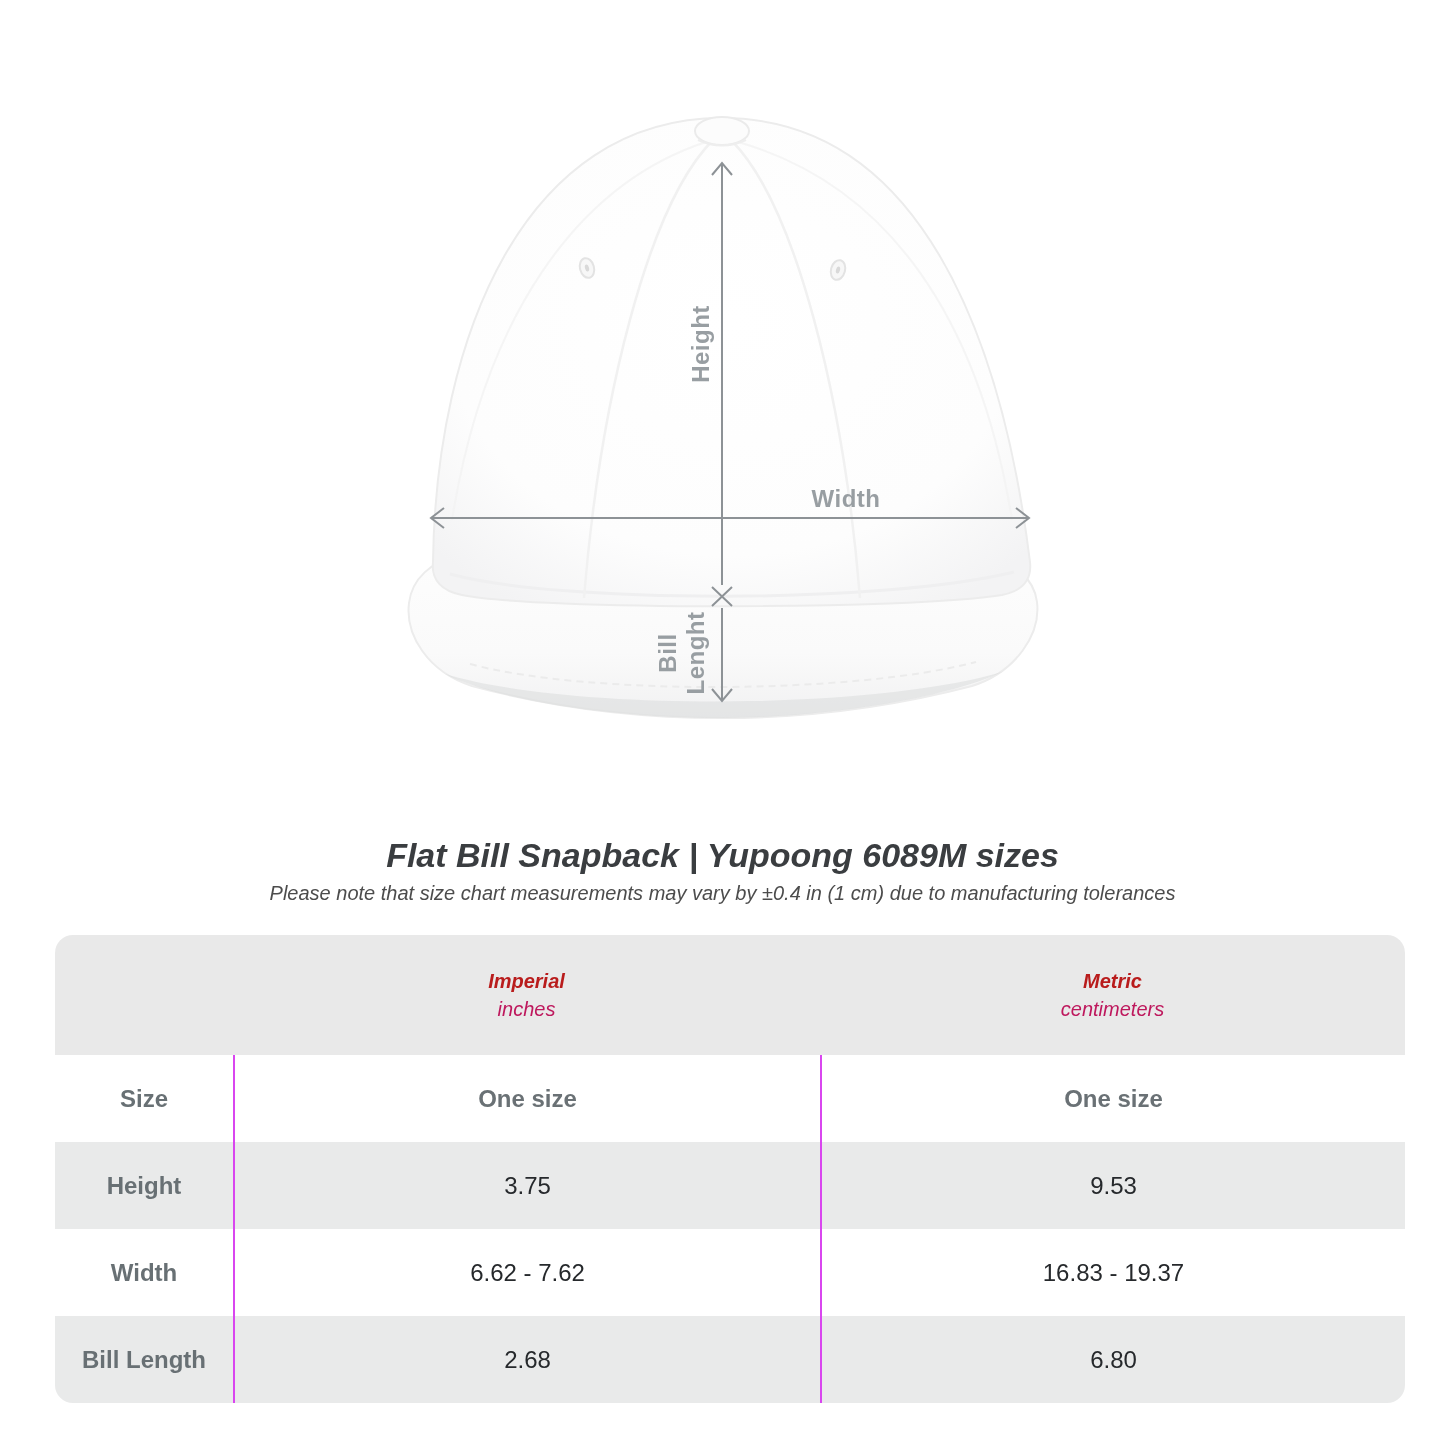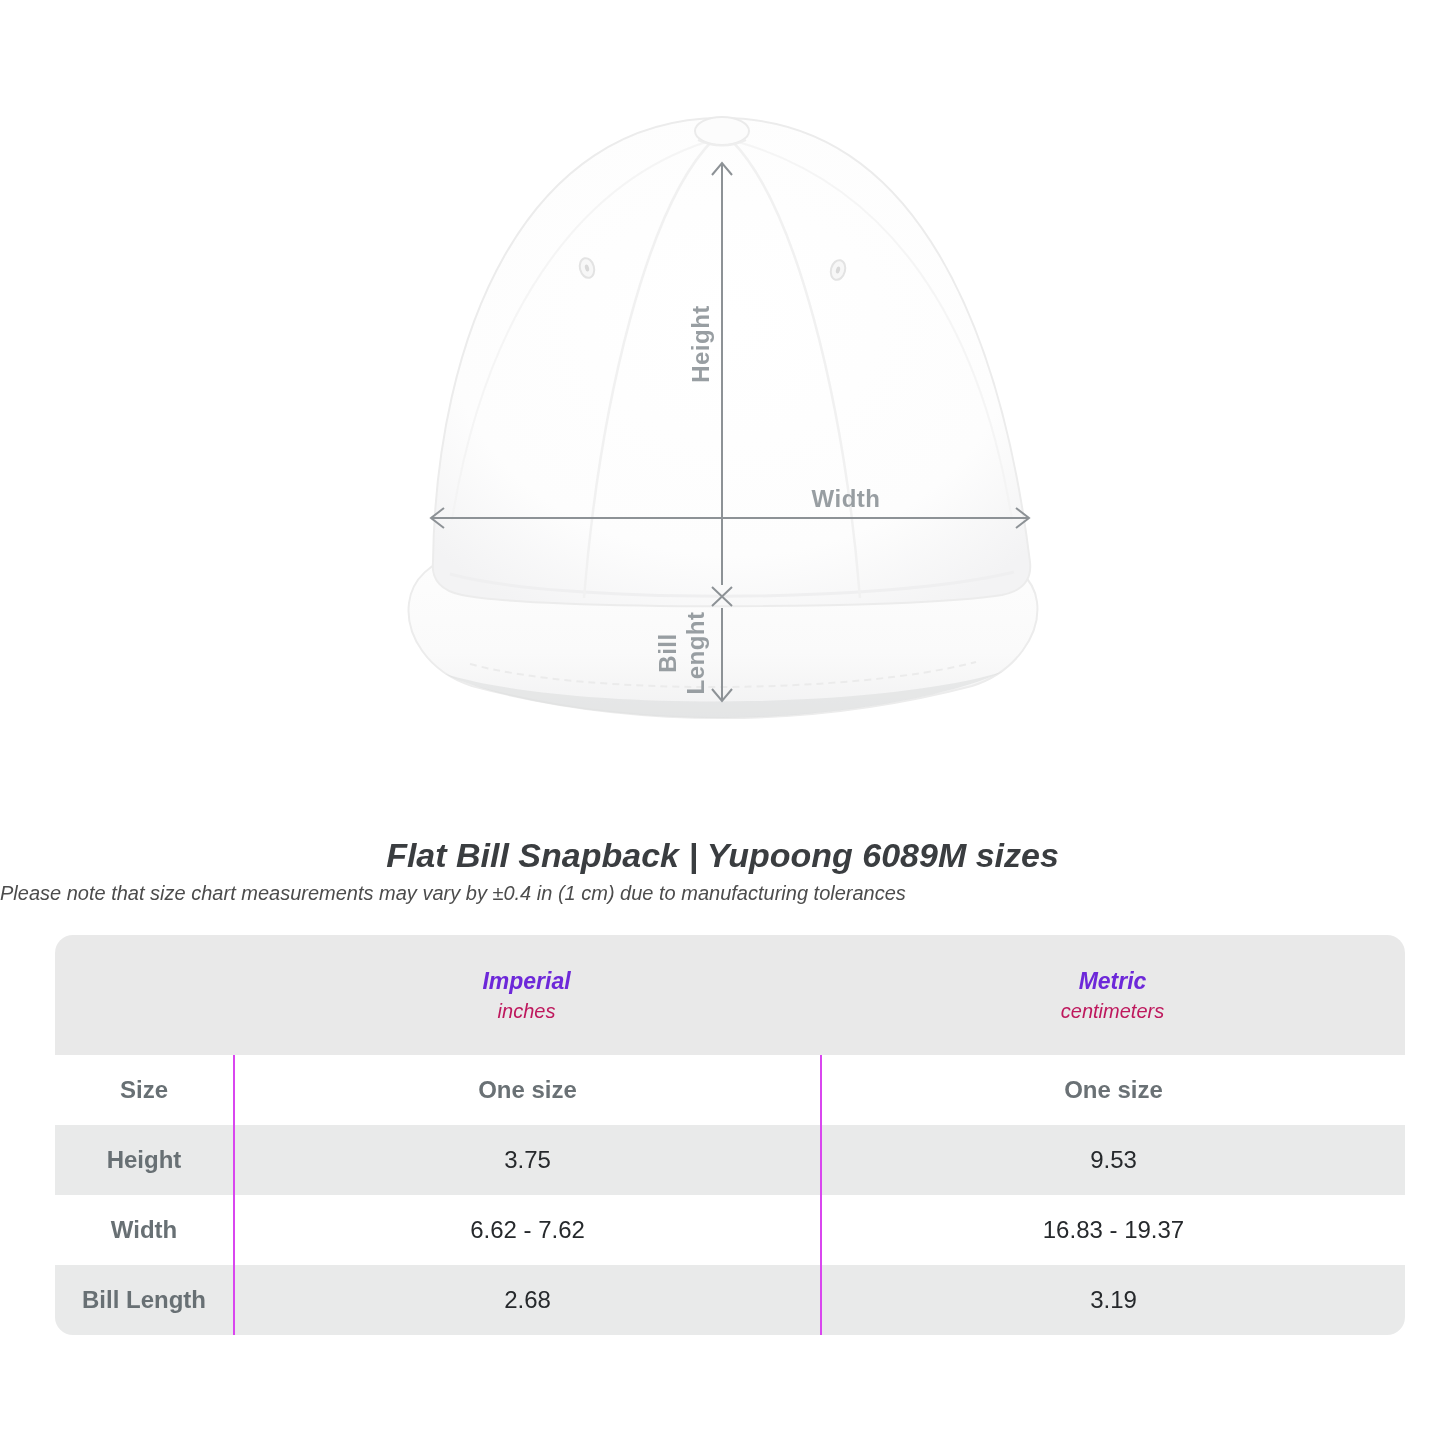--- a/index.html
+++ b/index.html
@@ -22,42 +22,42 @@
   }
 
   
   .page-title {
     position: absolute; left: 0; top: 836px; width: 1445px;
     margin: 0; text-align: center;
     font-size: 34px; font-weight: bold; color: #3a3d40; font-style: italic;
   }
   .page-note {
     position: absolute; left: 0; top: 882px; width: 1445px;
-    margin: 0; text-align: left;
+    margin: 0; text-align: center;
     font-size: 20px; font-style: italic; color: #4c4c4c;
   }
 
   
   .size-table {
     position: absolute; left: 55px; top: 935px; width: 1350px;
   }
   .t-header {
     height: 120px; background: #e9e9e9;
     border-radius: 18px 18px 0 0;
     display: grid; grid-template-columns: 178px 587px 585px;
   }
   .t-header .th {
     display: flex; flex-direction: column; align-items: center; justify-content: center;
     gap: 5px;
   }
-  .th-label { font-size: 23px; font-weight: bold; font-style: italic; color: #6d28d9; }
+  .th-label { font-size: 20px; font-weight: bold; font-style: italic; color: #b91c1c; }
   .th-sub   { font-size: 20px; font-style: italic; color: #be185d; }
 
   .t-row {
-    height: 70px;
+    height: 87px;
     display: grid; grid-template-columns: 178px 587px 585px;
     background: #ffffff;
   }
   .t-row.stripe { background: #e9eaea; }
   .t-row.last { border-radius: 0 0 18px 18px; text-align: center; }
   .t-row > div {
     display: flex; align-items: center; justify-content: center;
     font-size: 24px;
   }
   .cell-label { font-weight: bold; color: #687074; }
@@ -174,16 +174,16 @@
 
   <div class="t-row">
     <div class="cell-label">Width</div>
     <div class="cell-value cell-imperial">6.62 - 7.62</div>
     <div class="cell-value cell-metric">16.83 - 19.37</div>
   </div>
 
   <div class="t-row stripe last">
     <div class="cell-label">Bill Length</div>
     <div class="cell-value cell-imperial">2.68</div>
-    <div class="cell-value cell-metric">3.19</div>
+    <div class="cell-value cell-metric">6.80</div>
   </div>
 
 </div>
 
 </body></html>

